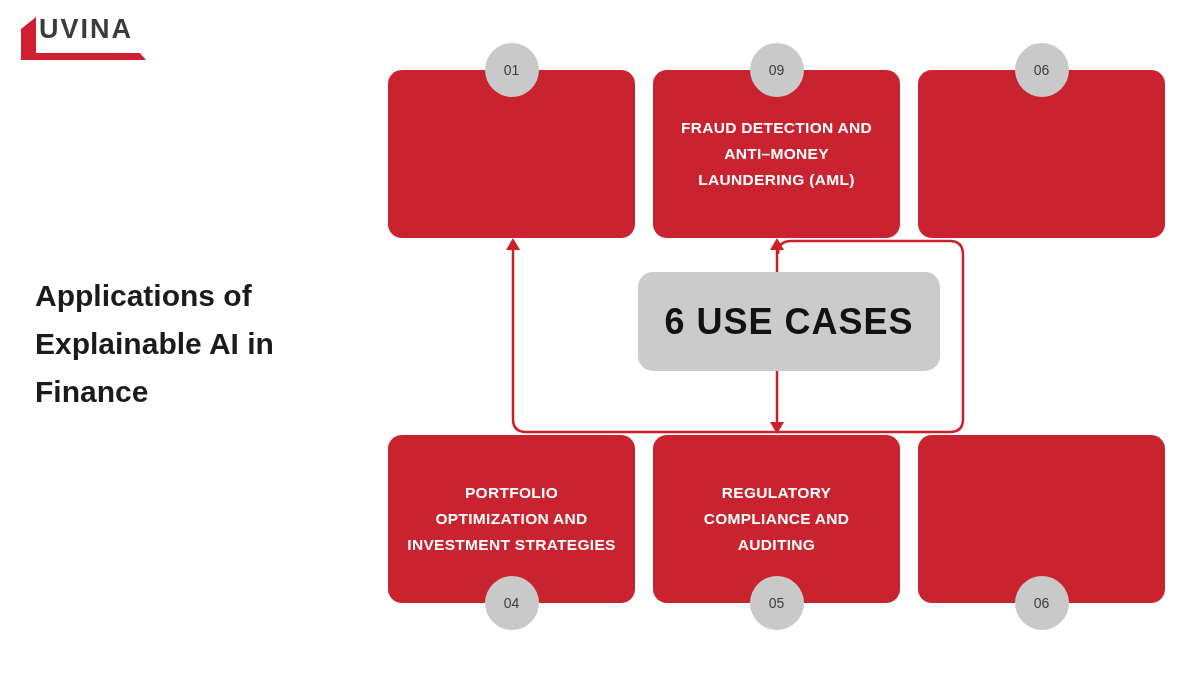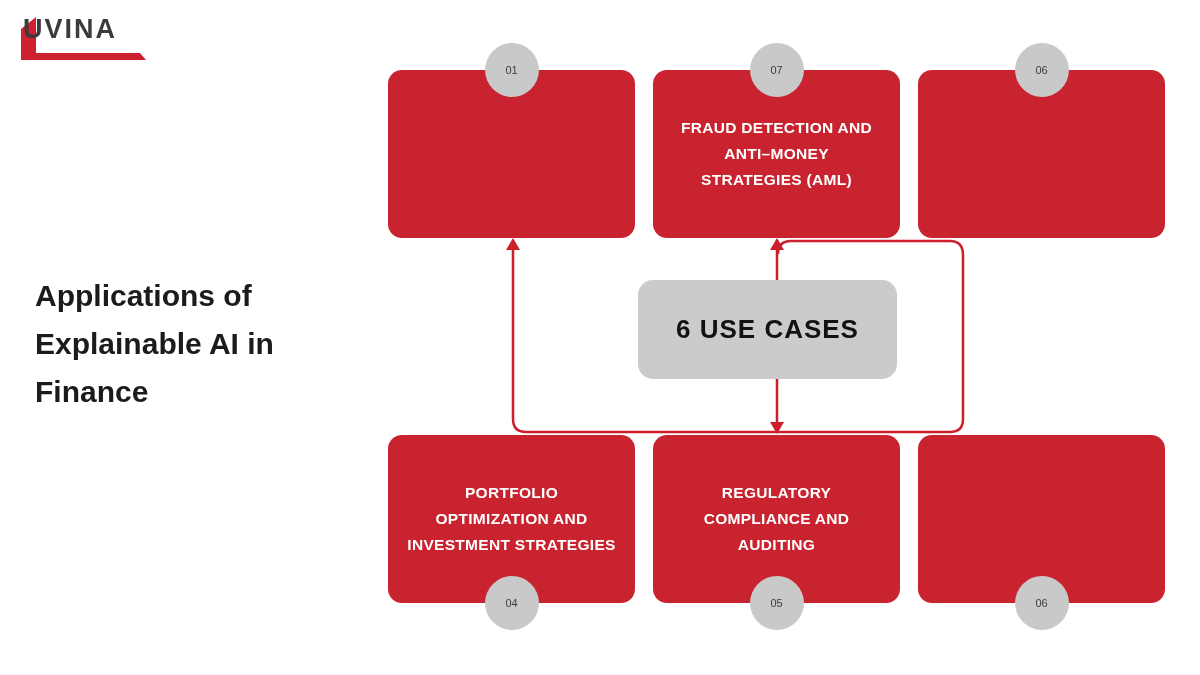--- a/index.html
+++ b/index.html
@@ -9,21 +9,21 @@
     height: 675px;
     background: var(--background, #ffffff);
     font-family: "Liberation Sans", sans-serif;
     overflow: hidden;
   }
 
   
   .logo { position: absolute; left: 12px; top: 8px; width: 150px; height: 60px; }
   .logo svg { position: absolute; left: 0; top: 0; }
   .logo-text {
-    position: absolute; left: 11px; top: 6px;
+    position: absolute; left: 27px; top: 6px;
     font-size: 27px; font-weight: bold; letter-spacing: 2px;
     color: var(--logo_text, #3b3b3b);
   }
   .logo-red { fill: var(--logo_red, #ce2030); }
 
   
   .title {
     position: absolute; left: 35px; top: 272px; width: 370px;
     margin: 0;
     font-size: 30px; line-height: 48px; font-weight: bold;
@@ -31,26 +31,26 @@
     white-space: pre-line;
   }
 
   
   .connectors { position: absolute; left: 0; top: 0; z-index: 1; }
   .conn { stroke: var(--connector_red, #cc1f2a); stroke-width: 2.5; fill: none; }
   .arrow { fill: var(--connector_red, #cc1f2a); stroke: none; }
 
   
   .center-box {
-    position: absolute; left: 638px; top: 280px; width: 259px; height: 99px;
+    position: absolute; left: 638px; top: 272px; width: 302px; height: 99px;
     z-index: 2;
     background: var(--center_gray, #cbcbcb);
     border-radius: 15px;
     display: flex; align-items: center; justify-content: center;
-    font-size: 26px; font-weight: bold; letter-spacing: 1px;
+    font-size: 36px; font-weight: bold; letter-spacing: 1px;
     color: #121212;
   }
 
   
   .card {
     position: absolute; width: 247px; height: 168px; z-index: 3;
     background: var(--box_red, #c8232e);
     border-radius: 14px;
     display: flex; align-items: center; justify-content: center;
   }
@@ -67,21 +67,21 @@
     letter-spacing: 0.3px;
     text-align: center;
     white-space: pre-line;
   }
 
   .num-circle {
     position: absolute; left: 50%; margin-left: -27px;
     width: 54px; height: 54px; border-radius: 50%;
     background: var(--circle_gray, #c9c9c9);
     display: flex; align-items: center; justify-content: center;
-    font-size: 11px; color: var(--number_text, #3d3d3d);
+    font-size: 14px; color: var(--number_text, #3d3d3d);
   }
   .card.row-top .num-circle    { top: -27px; }
   .card.row-bottom .num-circle { bottom: -27px; }
 </style>
 </head>
 <body>
 
 <div class="canvas">
 
   <div class="logo">
@@ -109,25 +109,25 @@
   </div>
 
   <div class="card row-top col-1">
     <div class="num-circle">
       <span>01</span>
     </div>
   </div>
 
   <div class="card row-top col-2">
     <div class="num-circle">
-      <span>07</span>
+      <span>09</span>
     </div>
     <div class="card-label">FRAUD DETECTION AND
 ANTI–MONEY
-STRATEGIES (AML)</div>
+LAUNDERING (AML)</div>
   </div>
 
   <div class="card row-top col-3">
     <div class="num-circle">
       <span>06</span>
     </div>
   </div>
 
   <div class="card row-bottom col-1">
     <div class="num-circle">

